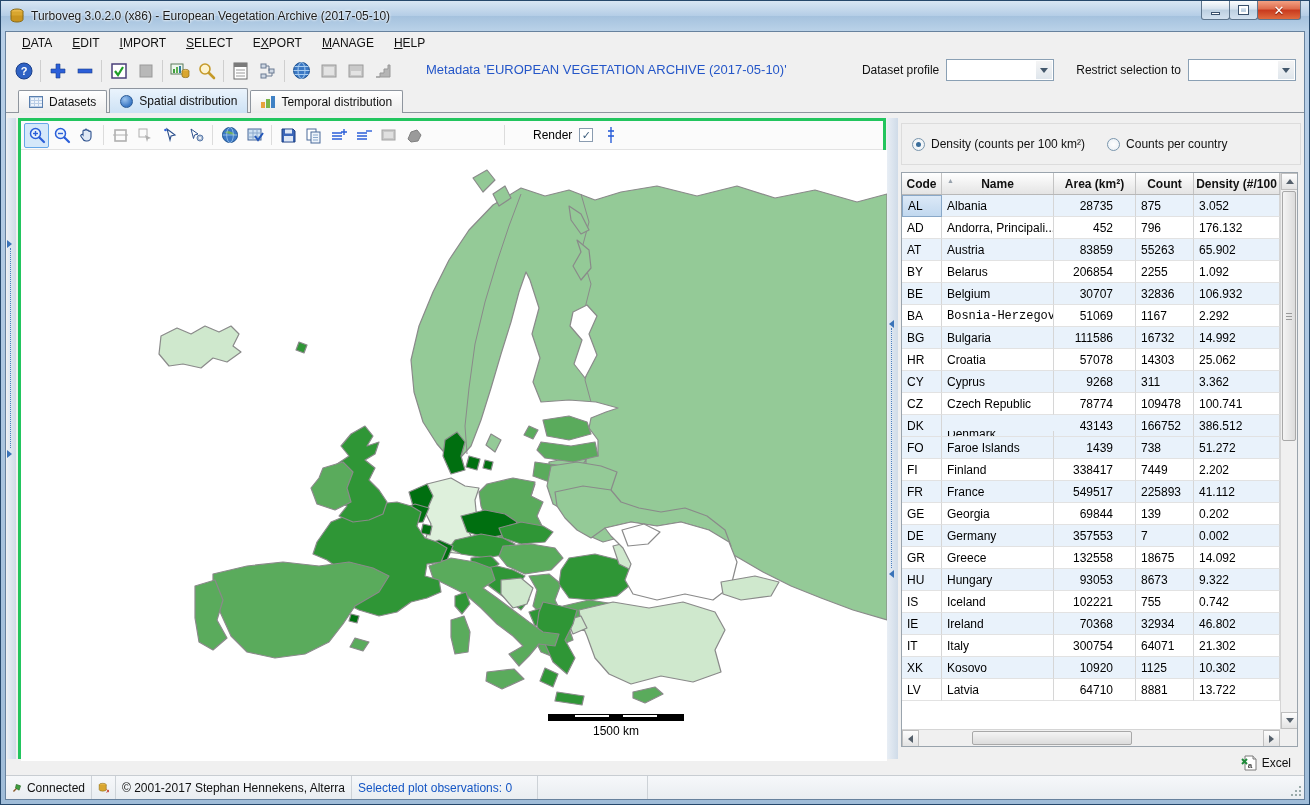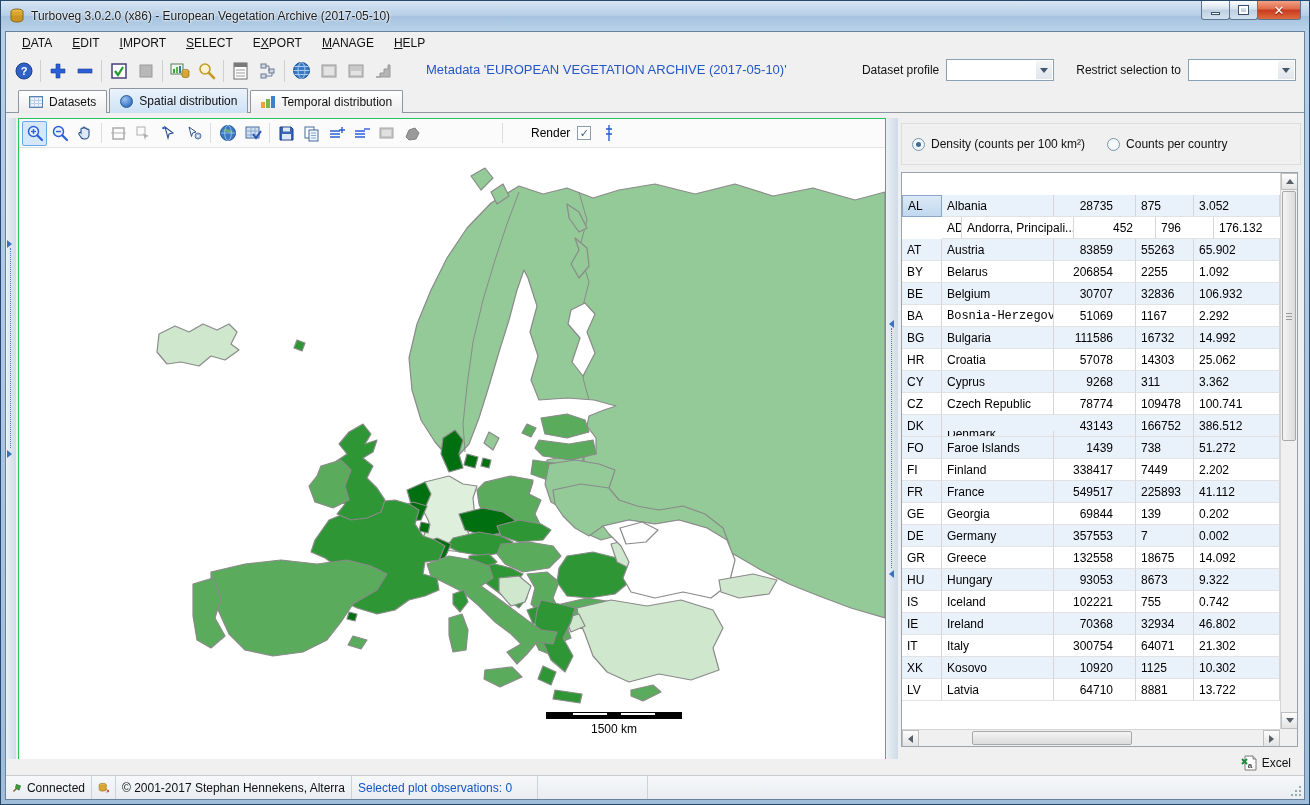--- a/index.html
+++ b/index.html
@@ -46,21 +46,21 @@
   .ti-chart i:nth-child(1){left:0;height:6px;background:#e8a33d;}
   .ti-chart i:nth-child(2){left:5px;height:9px;background:#7ab648;}
   .ti-chart i:nth-child(3){left:10px;height:12px;background:#3f81c4;}
   
   .content{position:absolute;left:0;top:81px;right:0;bottom:24px;background:#f0f0f0;}
   .lsplit{position:absolute;left:1px;top:5px;width:9px;height:641px;background:linear-gradient(90deg,#e8eef5,#cfdbe8);}
   .vsplit{position:absolute;left:881px;top:5px;width:11px;height:641px;background:linear-gradient(90deg,#e8eef5,#cfdbe8);}
   .split-handle{position:absolute;left:3px;width:3px;border-left:1px dotted #4a7fc0;}
   .split-tri{position:absolute;left:0px;width:0;height:0;border-top:4px solid transparent;border-bottom:4px solid transparent;border-left:5px solid #3a73b8;}
   
-  .map-panel{position:absolute;left:12px;top:5px;width:868px;height:641px;background:#fff;border:1px solid #22c55e;}
+  .map-panel{position:absolute;left:12px;top:5px;width:868px;height:641px;background:#fff;border:3px solid #22c55e;}
   .map-toolbar{position:absolute;left:0;top:0;right:0;height:29px;background:#fbfbfb;border-bottom:1px solid #e3e3e3;display:flex;align-items:center;padding-left:3px;font-size:12px;}
   .mbtn{width:25px;height:25px;display:flex;align-items:center;justify-content:center;border:1px solid transparent;border-radius:2px;flex:0 0 auto;}
   .mbtn.active{background:#d5e8fa;border-color:#66a7e8;}
   .msep{width:1px;height:20px;background:#dcdcdc;margin:0 4px;flex:0 0 auto;}
   .render-wrap{display:flex;align-items:center;margin-left:24px;}
   .checkbox{width:14px;height:14px;border:1px solid #8a9cb0;background:#fff;margin-left:7px;display:flex;align-items:center;justify-content:center;font-size:11px;color:#3c5d7c;font-weight:bold;}
   .map-canvas{position:absolute;left:0;top:29px;width:866px;height:611px;background:#fff;overflow:hidden;}
   .scalebar{position:absolute;left:527px;top:564px;width:136px;}
   .scalebar .bar{height:7px;background:#000;position:relative;}
   .scalebar .bar i{position:absolute;top:1px;height:2px;background:#fff;}
@@ -490,30 +490,48 @@
 
       <div class="right-panel">
         <div class="radiobox">
           <span class="radio checked"></span>
           <span class="radio-lbl">Density (counts per 100 km²)</span>
           <span class="radio"></span>
           <span class="radio-lbl">Counts per country</span>
         </div>
 
         <div class="table">
+          <div class="thead">
+            <div class="th" style="width:40px">
+                <span>Code</span>
+              </div>
+            <div class="th" style="width:112px">
+                <span class="sortmark">▲</span>
+                <span>Name</span>
+              </div>
+            <div class="th" style="width:82px">
+                <span>Area (km²)</span>
+              </div>
+            <div class="th" style="width:58px">
+                <span>Count</span>
+              </div>
+            <div class="th" style="width:86px">
+                <span>Density (#/100</span>
+              </div>
+          </div>
           <div class="tbody">
               <div class="tr alt">
                 <div class="td sel" style="width: 40px;">AL</div>
                 <div class="td" style="width: 112px;">Albania</div>
                 <div class="td num" style="width: 82px;">28735</div>
                 <div class="td" style="width: 58px;">875</div>
                 <div class="td" style="width: 86px;">3.052</div>
               </div>
               <div class="tr">
-                <div class="td" style="width: 20px; margin-left: 40px;">AD</div>
+                <div class="td" style="width: 40px;">AD</div>
                 <div class="td" style="width: 112px;">Andorra, Principali...</div>
                 <div class="td num" style="width: 82px;">452</div>
                 <div class="td" style="width: 58px;">796</div>
                 <div class="td" style="width: 86px;">176.132</div>
               </div>
               <div class="tr alt">
                 <div class="td" style="width: 40px;">AT</div>
                 <div class="td" style="width: 112px;">Austria</div>
                 <div class="td num" style="width: 82px;">83859</div>
                 <div class="td" style="width: 58px;">55263</div>

